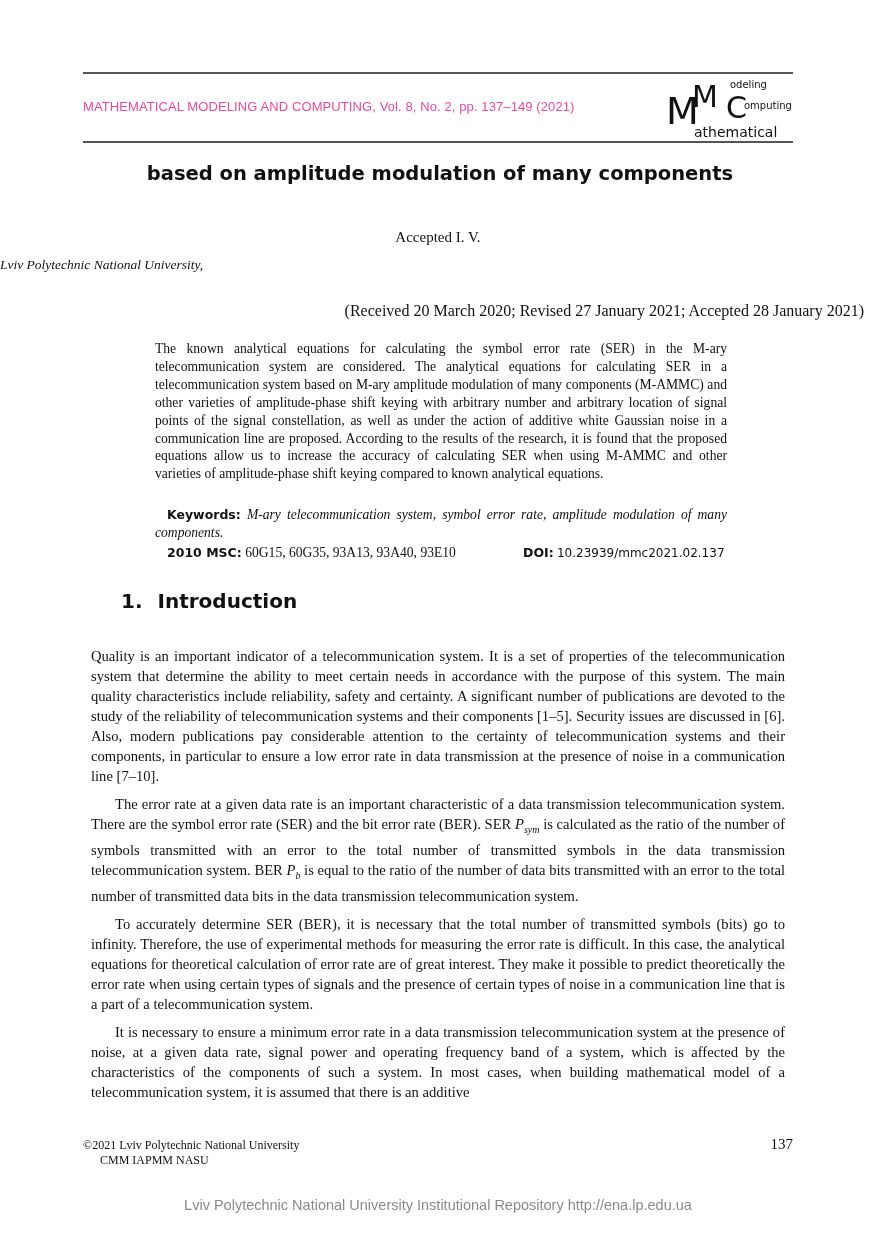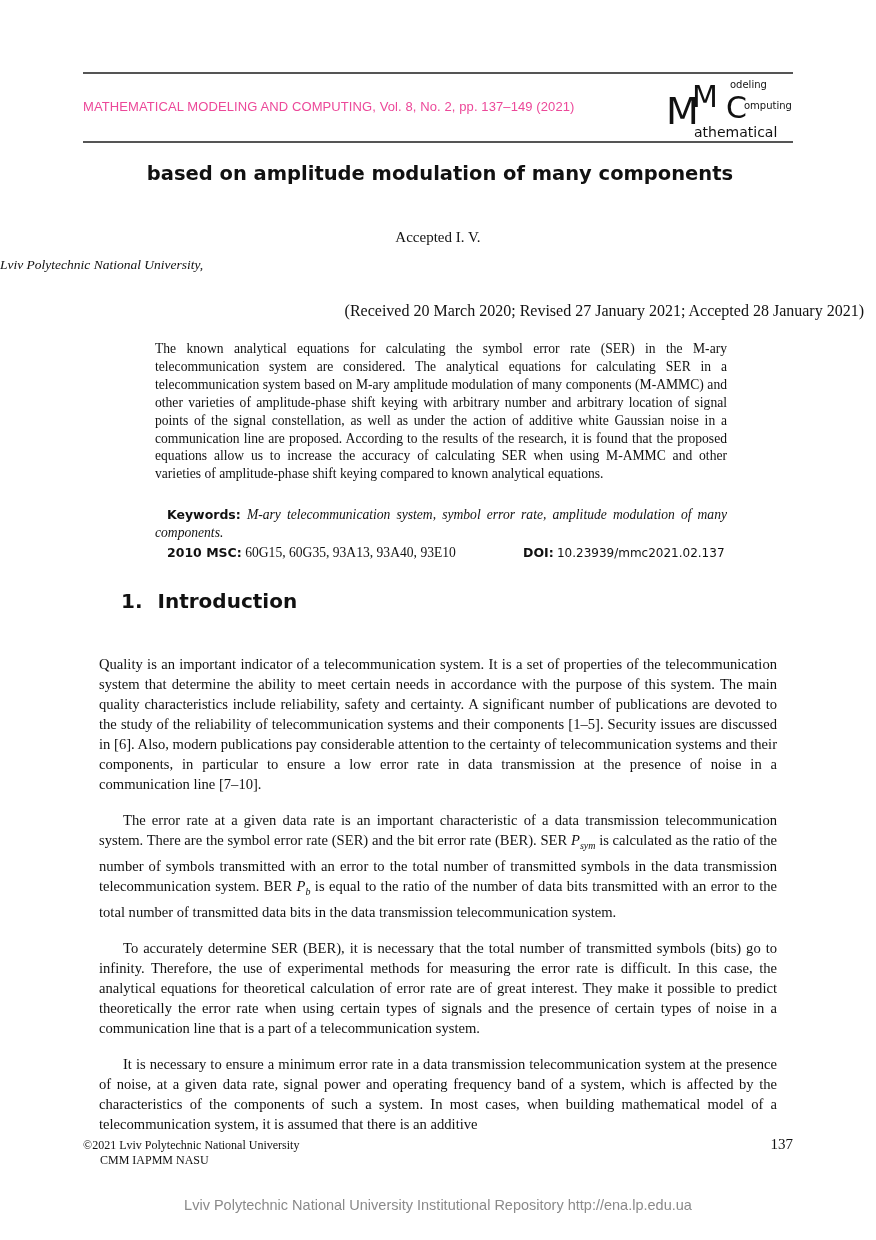--- a/index.html
+++ b/index.html
@@ -26,21 +26,21 @@
   .keywords .lbl { margin-left: 12px; }
   .keywords .kw { font-style: italic; }
   .msc { position: absolute; left: 167px; top: 545px; font-size: 13.6px; white-space: nowrap; }
   .doi { position: absolute; left: 523px; top: 545px; font-size: 13px; white-space: nowrap; }
   .doi .val { font-family: "DejaVu Sans", sans-serif; font-size: 12px; }
 
   .section { position: absolute; left: 83px; top: 589px; font-family: "DejaVu Sans", sans-serif; font-weight: bold; font-size: 20px; color: #111; margin-left: 38px; }
   .section .num { margin-right: 8px; }
 
   .body { position: absolute; left: 83px; width: 710px; top: 638px; font-size: 14.6px; line-height: 20px; text-align: justify; }
-  .body p { margin: 16px; }
+  .body p { margin: 8px; }
   .body p.indent { text-indent: 24px; }
 
   .copyright { position: absolute; left: 83px; top: 1138px; font-size: 12px; line-height: 15px; }
   .copyright .line2 { padding-left: 17px; display: block; }
   .pageno { position: absolute; right: 83px; top: 1136px; font-size: 15px; }
   .repo { position: absolute; left: 0; width: 876px; top: 1197px; text-align: center; font-family: "Liberation Sans", sans-serif; font-size: 14.5px; color: #8a8a8a; }
 </style>
 </head>
 <body>
 

